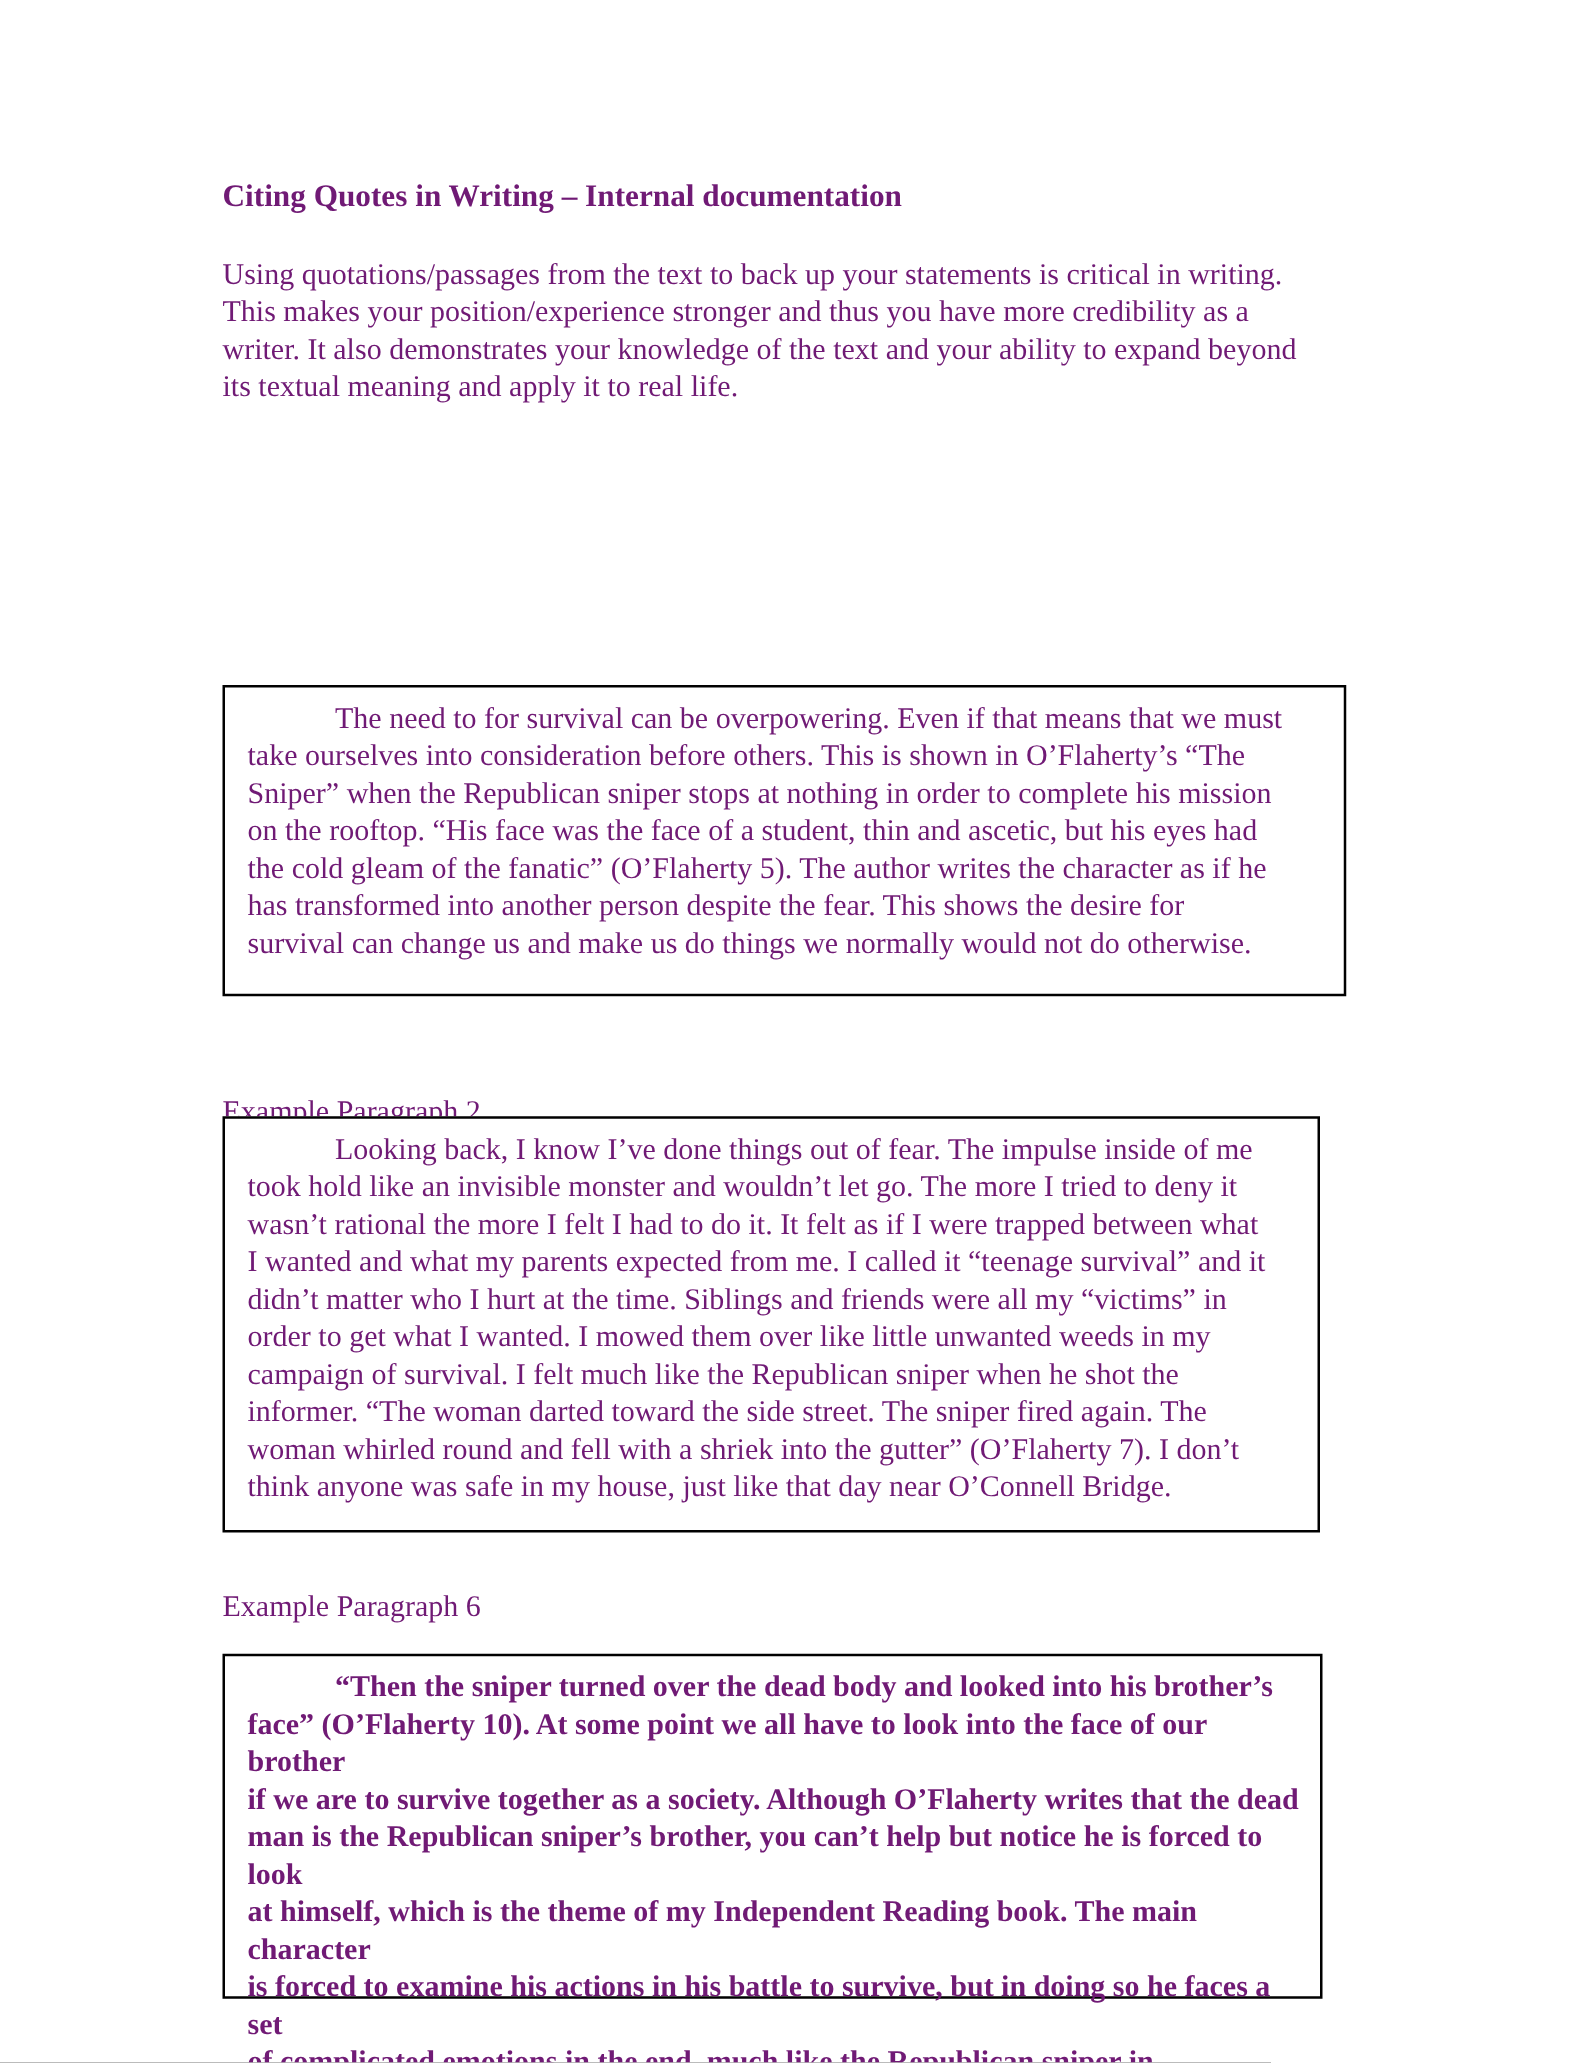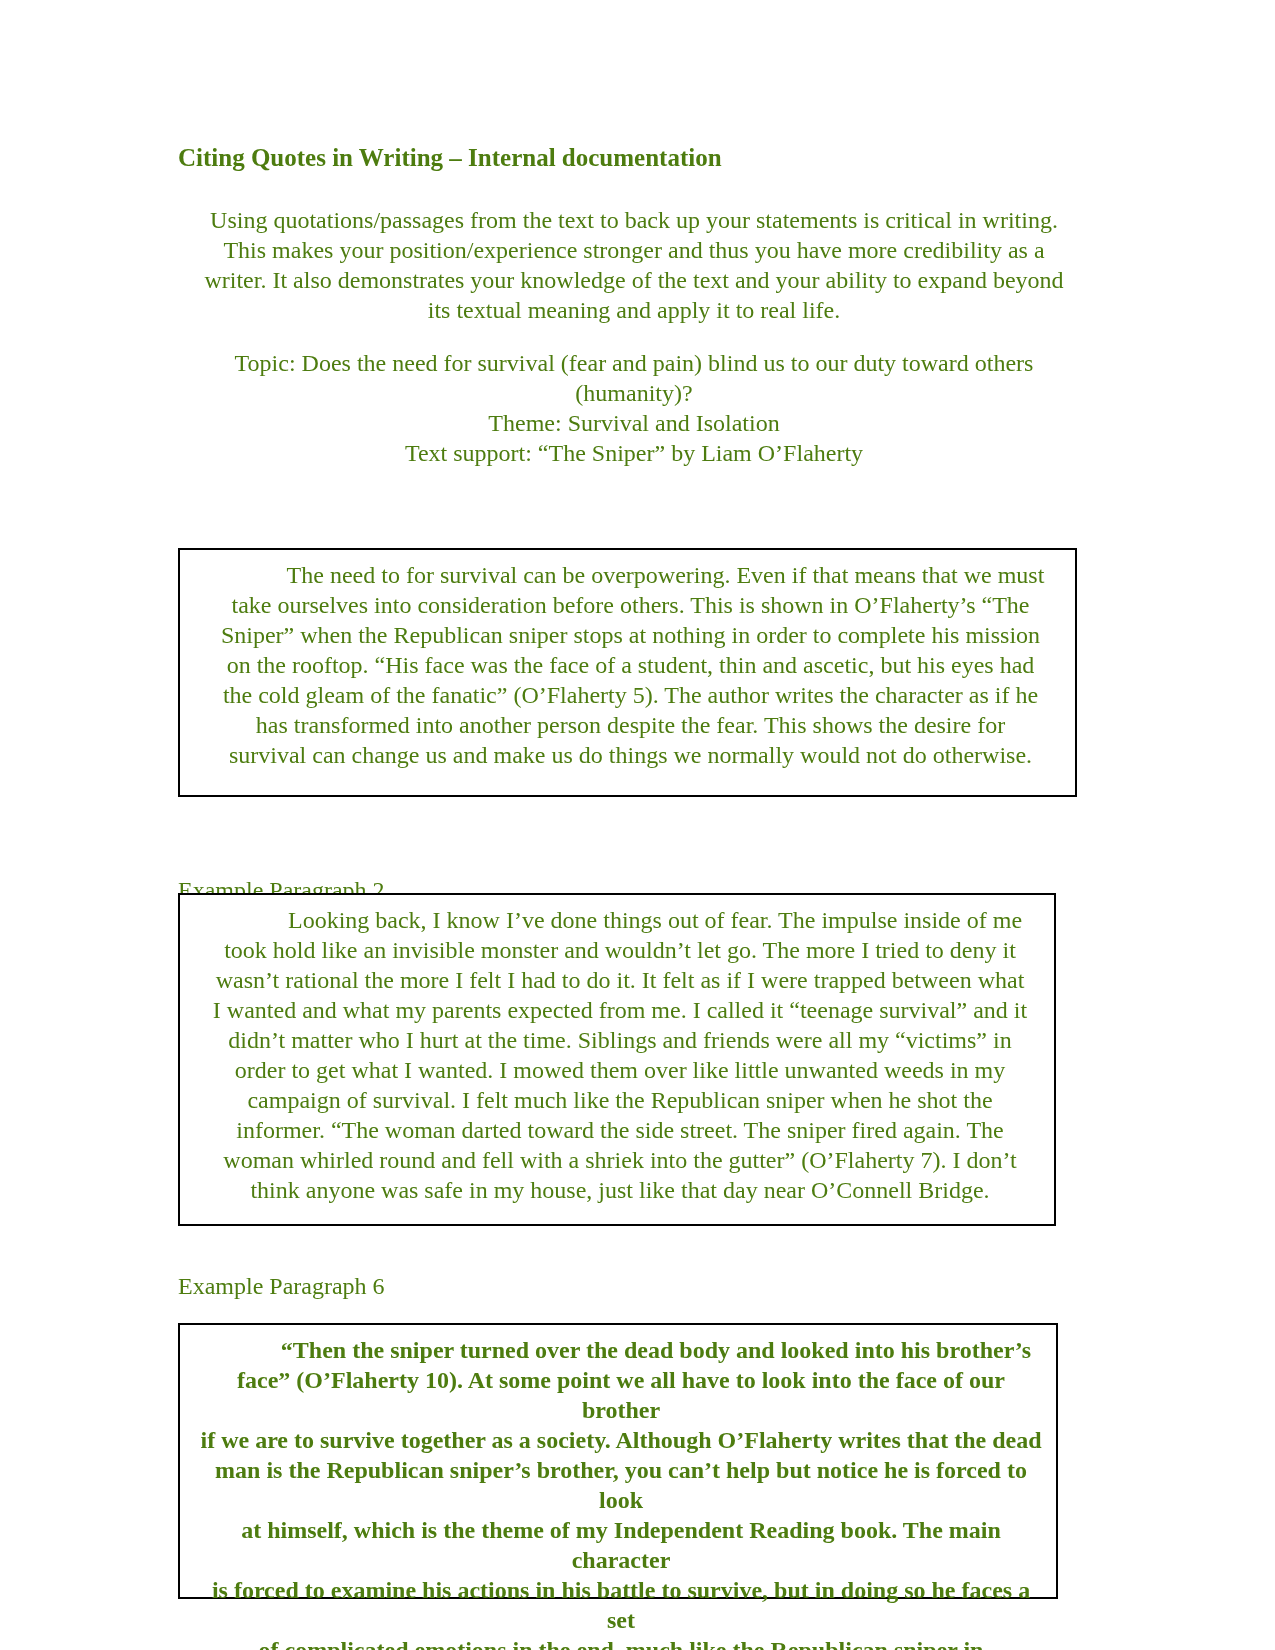--- a/index.html
+++ b/index.html
@@ -6,39 +6,38 @@
     margin: 0;
     padding: 0;
     background: #888;
   }
   .page {
     position: relative;
     width: 1275px;
     height: 1650px;
     margin: 0 auto;
     background: #ffffff;
-    color: #4d7c0f;
+    color: #701a75;
     font-family: "Liberation Serif", "DejaVu Serif", serif;
     overflow: hidden;
   }
   .abs { position: absolute; }
   .title {
     left: 178px; top: 143px; width: 920px;
     font-size: 25px; font-weight: bold; line-height: 30px;
     font-family: "Liberation Serif", "DejaVu Serif", serif;
   }
   .subtitle {
     left: 178px; top: 174px; width: 940px;
     font-size: 24px; font-style: italic; line-height: 30px;
     font-family: "Liberation Sans", "DejaVu Sans", sans-serif;
   }
   .bodytext {
     font-size: 24px; line-height: 30px;
     white-space: pre-line;
-    text-align: center;
   }
   .intro  { left: 178px; top: 205px; width: 912px; }
   .topics { left: 178px; top: 348px; width: 912px; }
   .section-label {
     left: 178px; width: 400px;
     font-size: 24px; line-height: 30px;
   }
   .label1 { top: 497px; }
   .label2 { top: 875px; }
   .label3 { top: 1271px; }
@@ -62,24 +61,20 @@
 <div class="page">
 
   <div class="abs title">Citing Quotes in Writing – Internal documentation</div>
 
 
   <div class="abs bodytext intro">Using quotations/passages from the text to back up your statements is critical in writing.
 This makes your position/experience stronger and thus you have more credibility as a
 writer. It also demonstrates your knowledge of the text and your ability to expand beyond
 its textual meaning and apply it to real life.</div>
 
-  <div class="abs bodytext topics">Topic: Does the need for survival (fear and pain) blind us to our duty toward others
-(humanity)?
-Theme: Survival and Isolation
-Text support: “The Sniper” by Liam O’Flaherty</div>
 
 
   <div class="abs quote-box box1">
     <div class="bodytext box-text">The need to for survival can be overpowering. Even if that means that we must
 take ourselves into consideration before others. This is shown in O’Flaherty’s “The
 Sniper” when the Republican sniper stops at nothing in order to complete his mission
 on the rooftop. “His face was the face of a student, thin and ascetic, but his eyes had
 the cold gleam of the fanatic” (O’Flaherty 5). The author writes the character as if he
 has transformed into another person despite the fear. This shows the desire for
 survival can change us and make us do things we normally would not do otherwise.</div>

